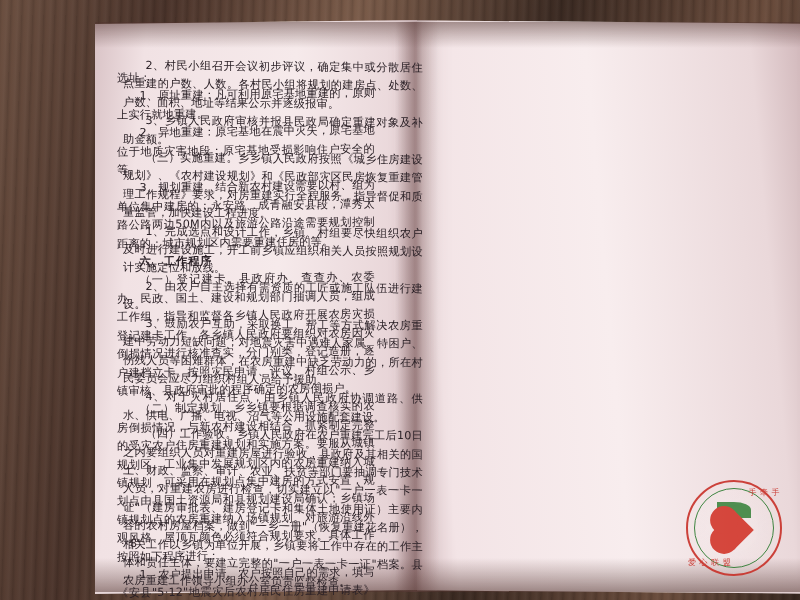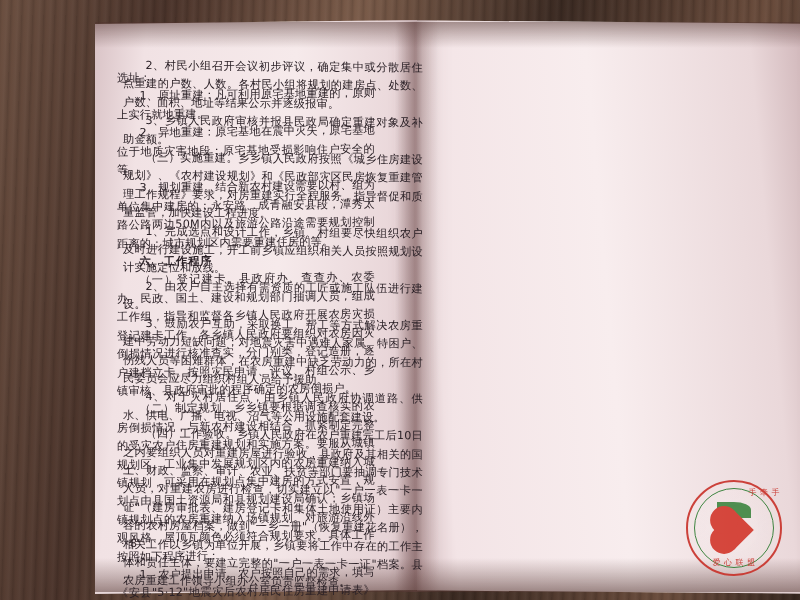--- a/index.html
+++ b/index.html
@@ -168,21 +168,21 @@
     width: 34px;
     height: 16px;
     background: #2f7d32;
     border-radius: 0 50% 0 50%;
     opacity: .9;
   }
   .stamp-text {
     position: absolute;
     left: 0; right: 0;
     bottom: 6px;
-    text-align: center;
+    text-align: left;
     font-size: 8px;
     color: #c9342c;
     letter-spacing: .5px;
   }
   .stamp-text-top {
     position: absolute;
     left: 0; right: 0;
     top: 5px;
     text-align: right;
     font-size: 8px;

